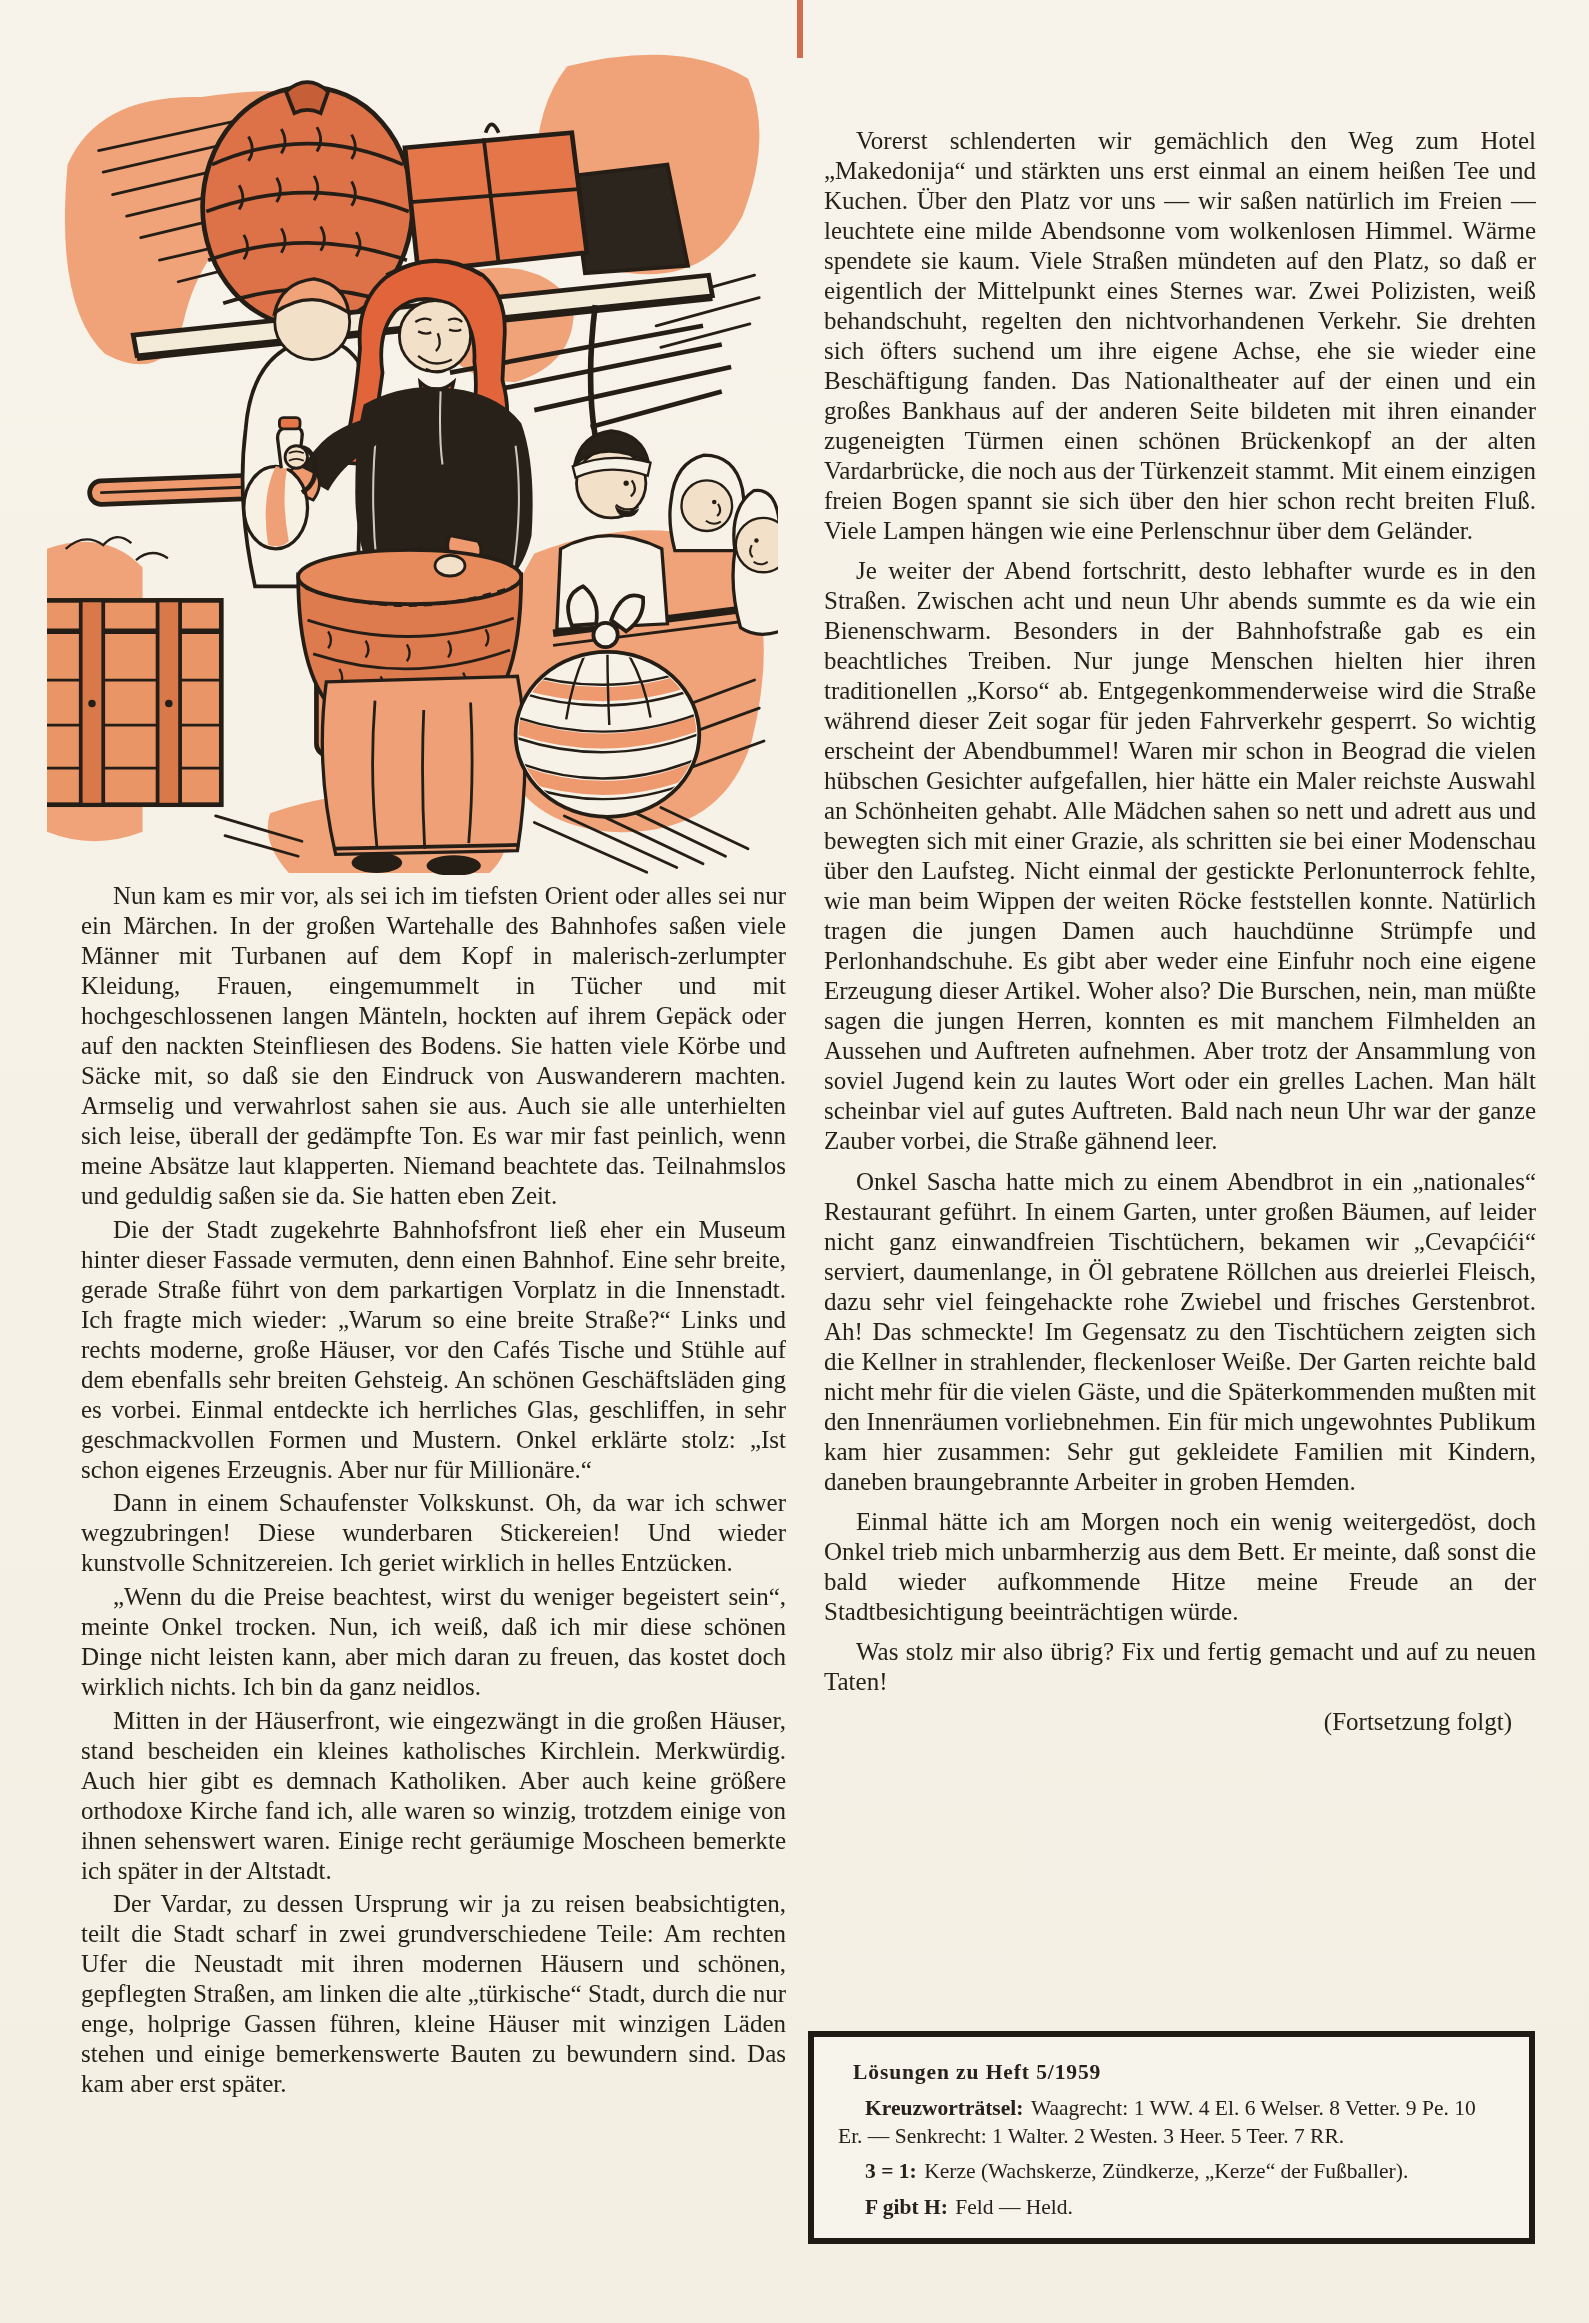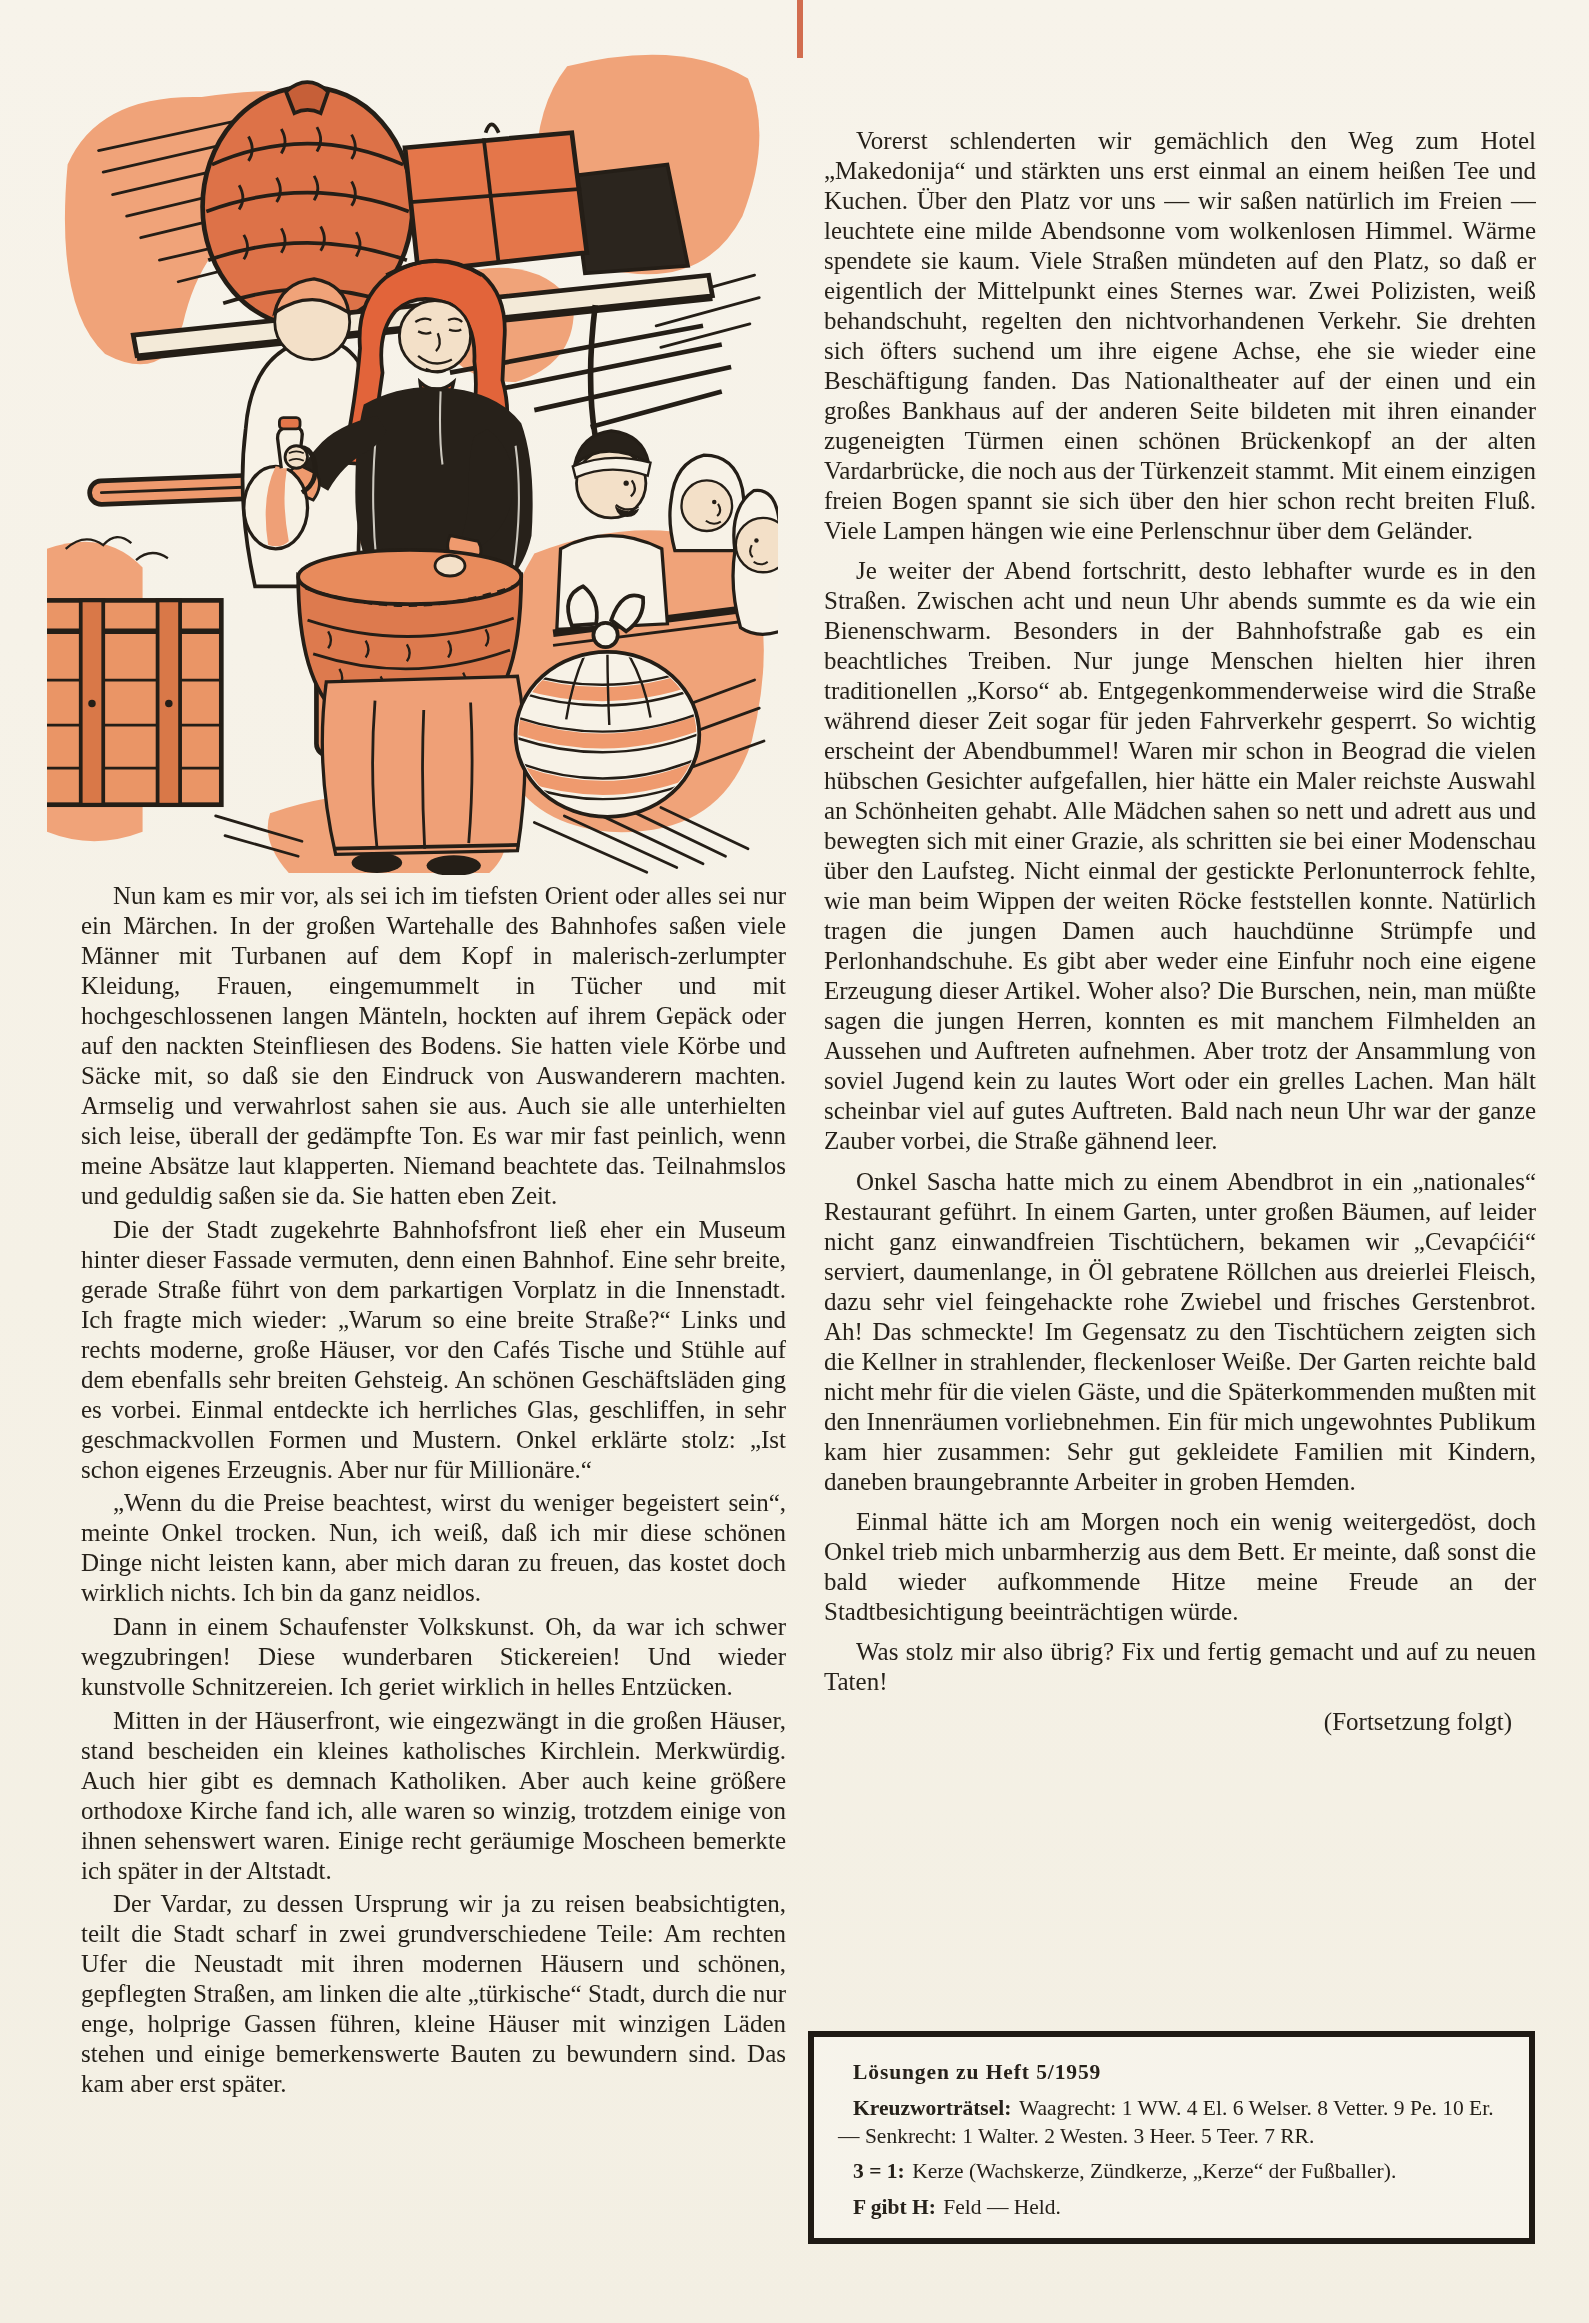--- a/index.html
+++ b/index.html
@@ -39,21 +39,21 @@
   }
   .solutions-title{
     text-align:center;font-weight:bold;font-size:23.4px;letter-spacing:0.9px;
     margin:0 0 13px 0;
   }
   .solutions-box p{
     margin:0 0 7.5px 0;font-size:21.5px;line-height:28px;text-indent:15px;
     text-align:left;
   }
   .solutions-box p:last-child{margin-bottom:0;}
-  .sol-label{font-weight:bold;margin-right:.35em;}
+  .sol-label{font-weight:bold;margin-right:.35em;margin-left:12px;}
 </style>
 </head>
 <body>
 
 <div class="page">
 
   <div class="print-mark"></div>
 
   <div class="illustration">
     <svg width="731" height="851" viewBox="0 0 780 908" xmlns="http://www.w3.org/2000/svg">
@@ -246,22 +246,22 @@
                    M502,788 Q598,824 694,784 M502,810 Q598,846 694,806" stroke="#241e17" stroke-width="2.6" fill="none"></path>
           <path d="M576,668 Q560,702 554,742 M598,666 Q598,704 600,748 M618,668 Q638,702 644,740" stroke="#241e17" stroke-width="2.6" fill="none"></path>
         </g>
       </g>
     </svg>
   </div>
 
   <div class="col col-left">
     <p>Nun kam es mir vor, als sei ich im tiefsten Orient oder alles sei nur ein Märchen. In der großen Wartehalle des Bahnhofes saßen viele Männer mit Turbanen auf dem Kopf in malerisch-zerlumpter Kleidung, Frauen, eingemummelt in Tücher und mit hochgeschlossenen langen Mänteln, hockten auf ihrem Gepäck oder auf den nackten Steinfliesen des Bodens. Sie hatten viele Körbe und Säcke mit, so daß sie den Eindruck von Auswanderern machten. Armselig und verwahrlost sahen sie aus. Auch sie alle unterhielten sich leise, überall der gedämpfte Ton. Es war mir fast peinlich, wenn meine Absätze laut klapperten. Niemand beachtete das. Teilnahmslos und geduldig saßen sie da. Sie hatten eben Zeit.</p>
     <p>Die der Stadt zugekehrte Bahnhofsfront ließ eher ein Museum hinter dieser Fassade vermuten, denn einen Bahnhof. Eine sehr breite, gerade Straße führt von dem parkartigen Vorplatz in die Innenstadt. Ich fragte mich wieder: „Warum so eine breite Straße?“ Links und rechts moderne, große Häuser, vor den Cafés Tische und Stühle auf dem ebenfalls sehr breiten Gehsteig. An schönen Geschäftsläden ging es vorbei. Einmal entdeckte ich herrliches Glas, geschliffen, in sehr geschmackvollen Formen und Mustern. Onkel erklärte stolz: „Ist schon eigenes Erzeugnis. Aber nur für Millionäre.“</p>
+    <p>Dann in einem Schaufenster Volkskunst. Oh, da war ich schwer wegzubringen! Diese wunderbaren Stickereien! Und wieder kunstvolle Schnitzereien. Ich geriet wirklich in helles Entzücken.</p>
     <p>„Wenn du die Preise beachtest, wirst du weniger begeistert sein“, meinte Onkel trocken. Nun, ich weiß, daß ich mir diese schönen Dinge nicht leisten kann, aber mich daran zu freuen, das kostet doch wirklich nichts. Ich bin da ganz neidlos.</p>
-    <p>Dann in einem Schaufenster Volkskunst. Oh, da war ich schwer wegzubringen! Diese wunderbaren Stickereien! Und wieder kunstvolle Schnitzereien. Ich geriet wirklich in helles Entzücken.</p>
     <p>Mitten in der Häuserfront, wie eingezwängt in die großen Häuser, stand bescheiden ein kleines katholisches Kirchlein. Merkwürdig. Auch hier gibt es demnach Katholiken. Aber auch keine größere orthodoxe Kirche fand ich, alle waren so winzig, trotzdem einige von ihnen sehenswert waren. Einige recht geräumige Moscheen bemerkte ich später in der Altstadt.</p>
     <p>Der Vardar, zu dessen Ursprung wir ja zu reisen beabsichtigten, teilt die Stadt scharf in zwei grundverschiedene Teile: Am rechten Ufer die Neustadt mit ihren modernen Häusern und schönen, gepflegten Straßen, am linken die alte „türkische“ Stadt, durch die nur enge, holprige Gassen führen, kleine Häuser mit winzigen Läden stehen und einige bemerkenswerte Bauten zu bewundern sind. Das kam aber erst später.</p>
   </div>
 
   <div class="col col-right">
     <p>Vorerst schlenderten wir gemächlich den Weg zum Hotel „Makedonija“ und stärkten uns erst einmal an einem heißen Tee und Kuchen. Über den Platz vor uns — wir saßen natürlich im Freien — leuchtete eine milde Abendsonne vom wolkenlosen Himmel. Wärme spendete sie kaum. Viele Straßen mündeten auf den Platz, so daß er eigentlich der Mittelpunkt eines Sternes war. Zwei Polizisten, weiß behandschuht, regelten den nichtvorhandenen Verkehr. Sie drehten sich öfters suchend um ihre eigene Achse, ehe sie wieder eine Beschäftigung fanden. Das Nationaltheater auf der einen und ein großes Bankhaus auf der anderen Seite bildeten mit ihren einander zugeneigten Türmen einen schönen Brückenkopf an der alten Vardarbrücke, die noch aus der Türkenzeit stammt. Mit einem einzigen freien Bogen spannt sie sich über den hier schon recht breiten Fluß. Viele Lampen hängen wie eine Perlenschnur über dem Geländer.</p>
     <p>Je weiter der Abend fortschritt, desto lebhafter wurde es in den Straßen. Zwischen acht und neun Uhr abends summte es da wie ein Bienenschwarm. Besonders in der Bahnhofstraße gab es ein beachtliches Treiben. Nur junge Menschen hielten hier ihren traditionellen „Korso“ ab. Entgegenkommenderweise wird die Straße während dieser Zeit sogar für jeden Fahrverkehr gesperrt. So wichtig erscheint der Abendbummel! Waren mir schon in Beograd die vielen hübschen Gesichter aufgefallen, hier hätte ein Maler reichste Auswahl an Schönheiten gehabt. Alle Mädchen sahen so nett und adrett aus und bewegten sich mit einer Grazie, als schritten sie bei einer Modenschau über den Laufsteg. Nicht einmal der gestickte Perlonunterrock fehlte, wie man beim Wippen der weiten Röcke feststellen konnte. Natürlich tragen die jungen Damen auch hauchdünne Strümpfe und Perlonhandschuhe. Es gibt aber weder eine Einfuhr noch eine eigene Erzeugung dieser Artikel. Woher also? Die Burschen, nein, man müßte sagen die jungen Herren, konnten es mit manchem Filmhelden an Aussehen und Auftreten aufnehmen. Aber trotz der Ansammlung von soviel Jugend kein zu lautes Wort oder ein grelles Lachen. Man hält scheinbar viel auf gutes Auftreten. Bald nach neun Uhr war der ganze Zauber vorbei, die Straße gähnend leer.</p>
     <p>Onkel Sascha hatte mich zu einem Abendbrot in ein „nationales“ Restaurant geführt. In einem Garten, unter großen Bäumen, auf leider nicht ganz einwandfreien Tischtüchern, bekamen wir „Cevapćići“ serviert, daumenlange, in Öl gebratene Röllchen aus dreierlei Fleisch, dazu sehr viel feingehackte rohe Zwiebel und frisches Gerstenbrot. Ah! Das schmeckte! Im Gegensatz zu den Tischtüchern zeigten sich die Kellner in strahlender, fleckenloser Weiße. Der Garten reichte bald nicht mehr für die vielen Gäste, und die Späterkommenden mußten mit den Innenräumen vorliebnehmen. Ein für mich ungewohntes Publikum kam hier zusammen: Sehr gut gekleidete Familien mit Kindern, daneben braungebrannte Arbeiter in groben Hemden.</p>
     <p>Einmal hätte ich am Morgen noch ein wenig weitergedöst, doch Onkel trieb mich unbarmherzig aus dem Bett. Er meinte, daß sonst die bald wieder aufkommende Hitze meine Freude an der Stadtbesichtigung beeinträchtigen würde.</p>
     <p>Was stolz mir also übrig? Fix und fertig gemacht und auf zu neuen Taten!</p>

